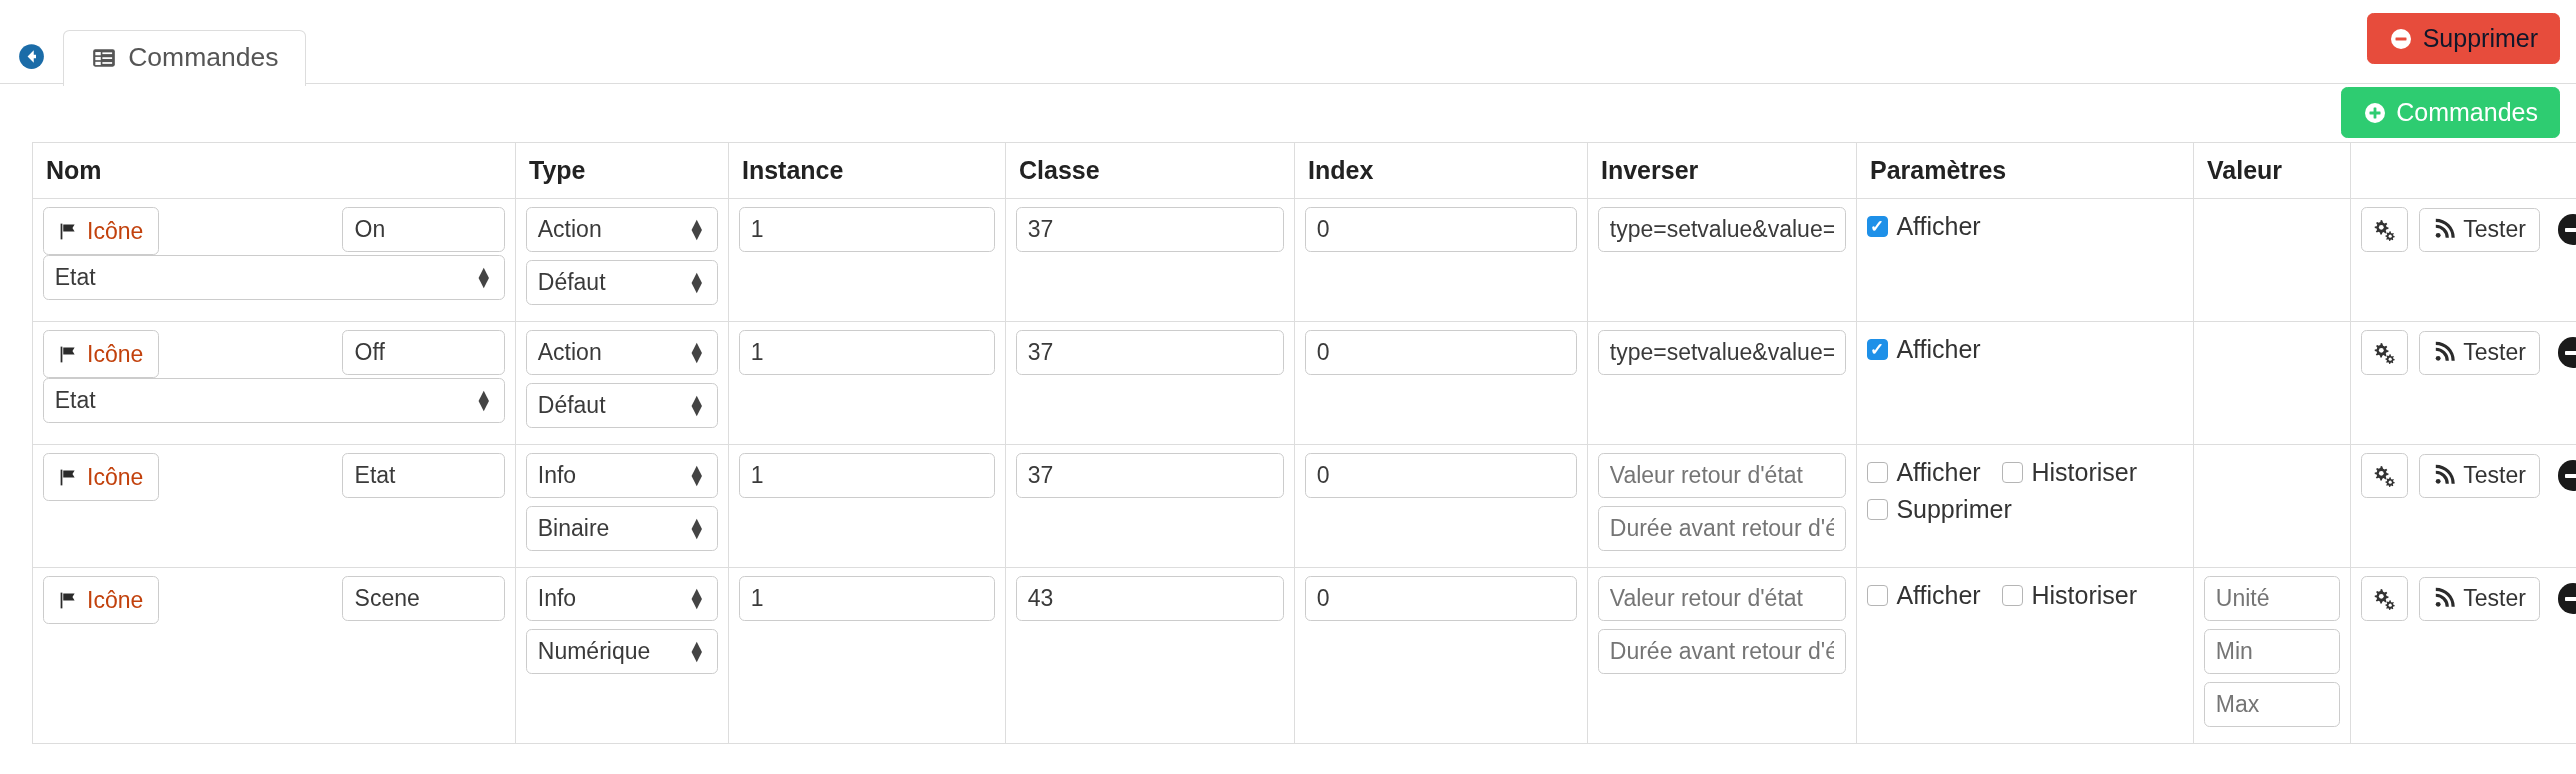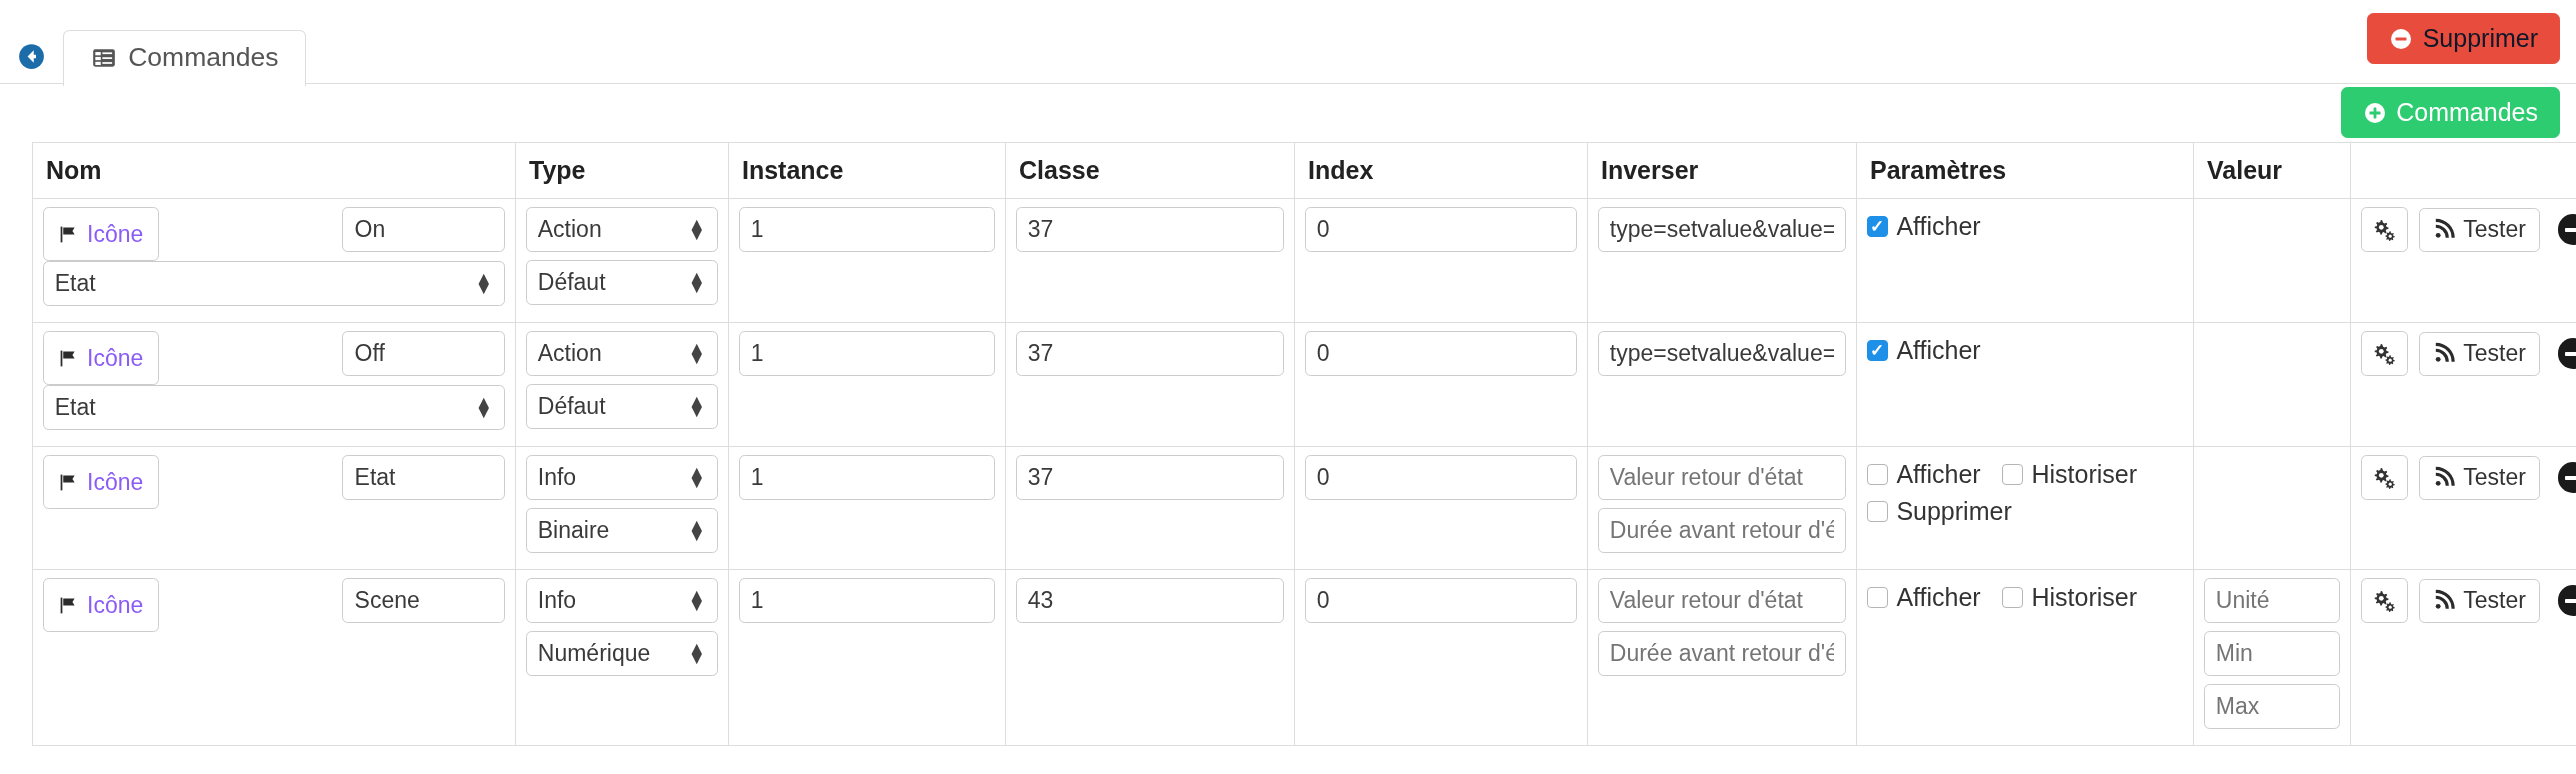--- a/index.html
+++ b/index.html
@@ -139,24 +139,24 @@
     line-height: 0.62;
     font-size: 17.7px;
     color: #444444;
     pointer-events: none;
   }
 
   .nomrow { display: flex; gap: 11.2px; align-items: flex-start; }
   .icon-btn {
     display: inline-flex; align-items: center; justify-content: center;
     gap: 8px;
-    height: 54px;
+    height: 48px;
     padding: 0 14.5px;
     font-size: 23px;
-    color: #8b5cf6;
+    color: #c2410c;
     background: #ffffff;
     border: 1.6px solid #cccccc;
     border-radius: 5.6px;
     cursor: pointer;
     white-space: nowrap;
     flex: 0 0 auto;
   }
   .nom-input { flex: 0 0 auto; width: 163px; margin-bottom: 0; }
   .nom-spacer { flex: 1 1 auto; }
 

